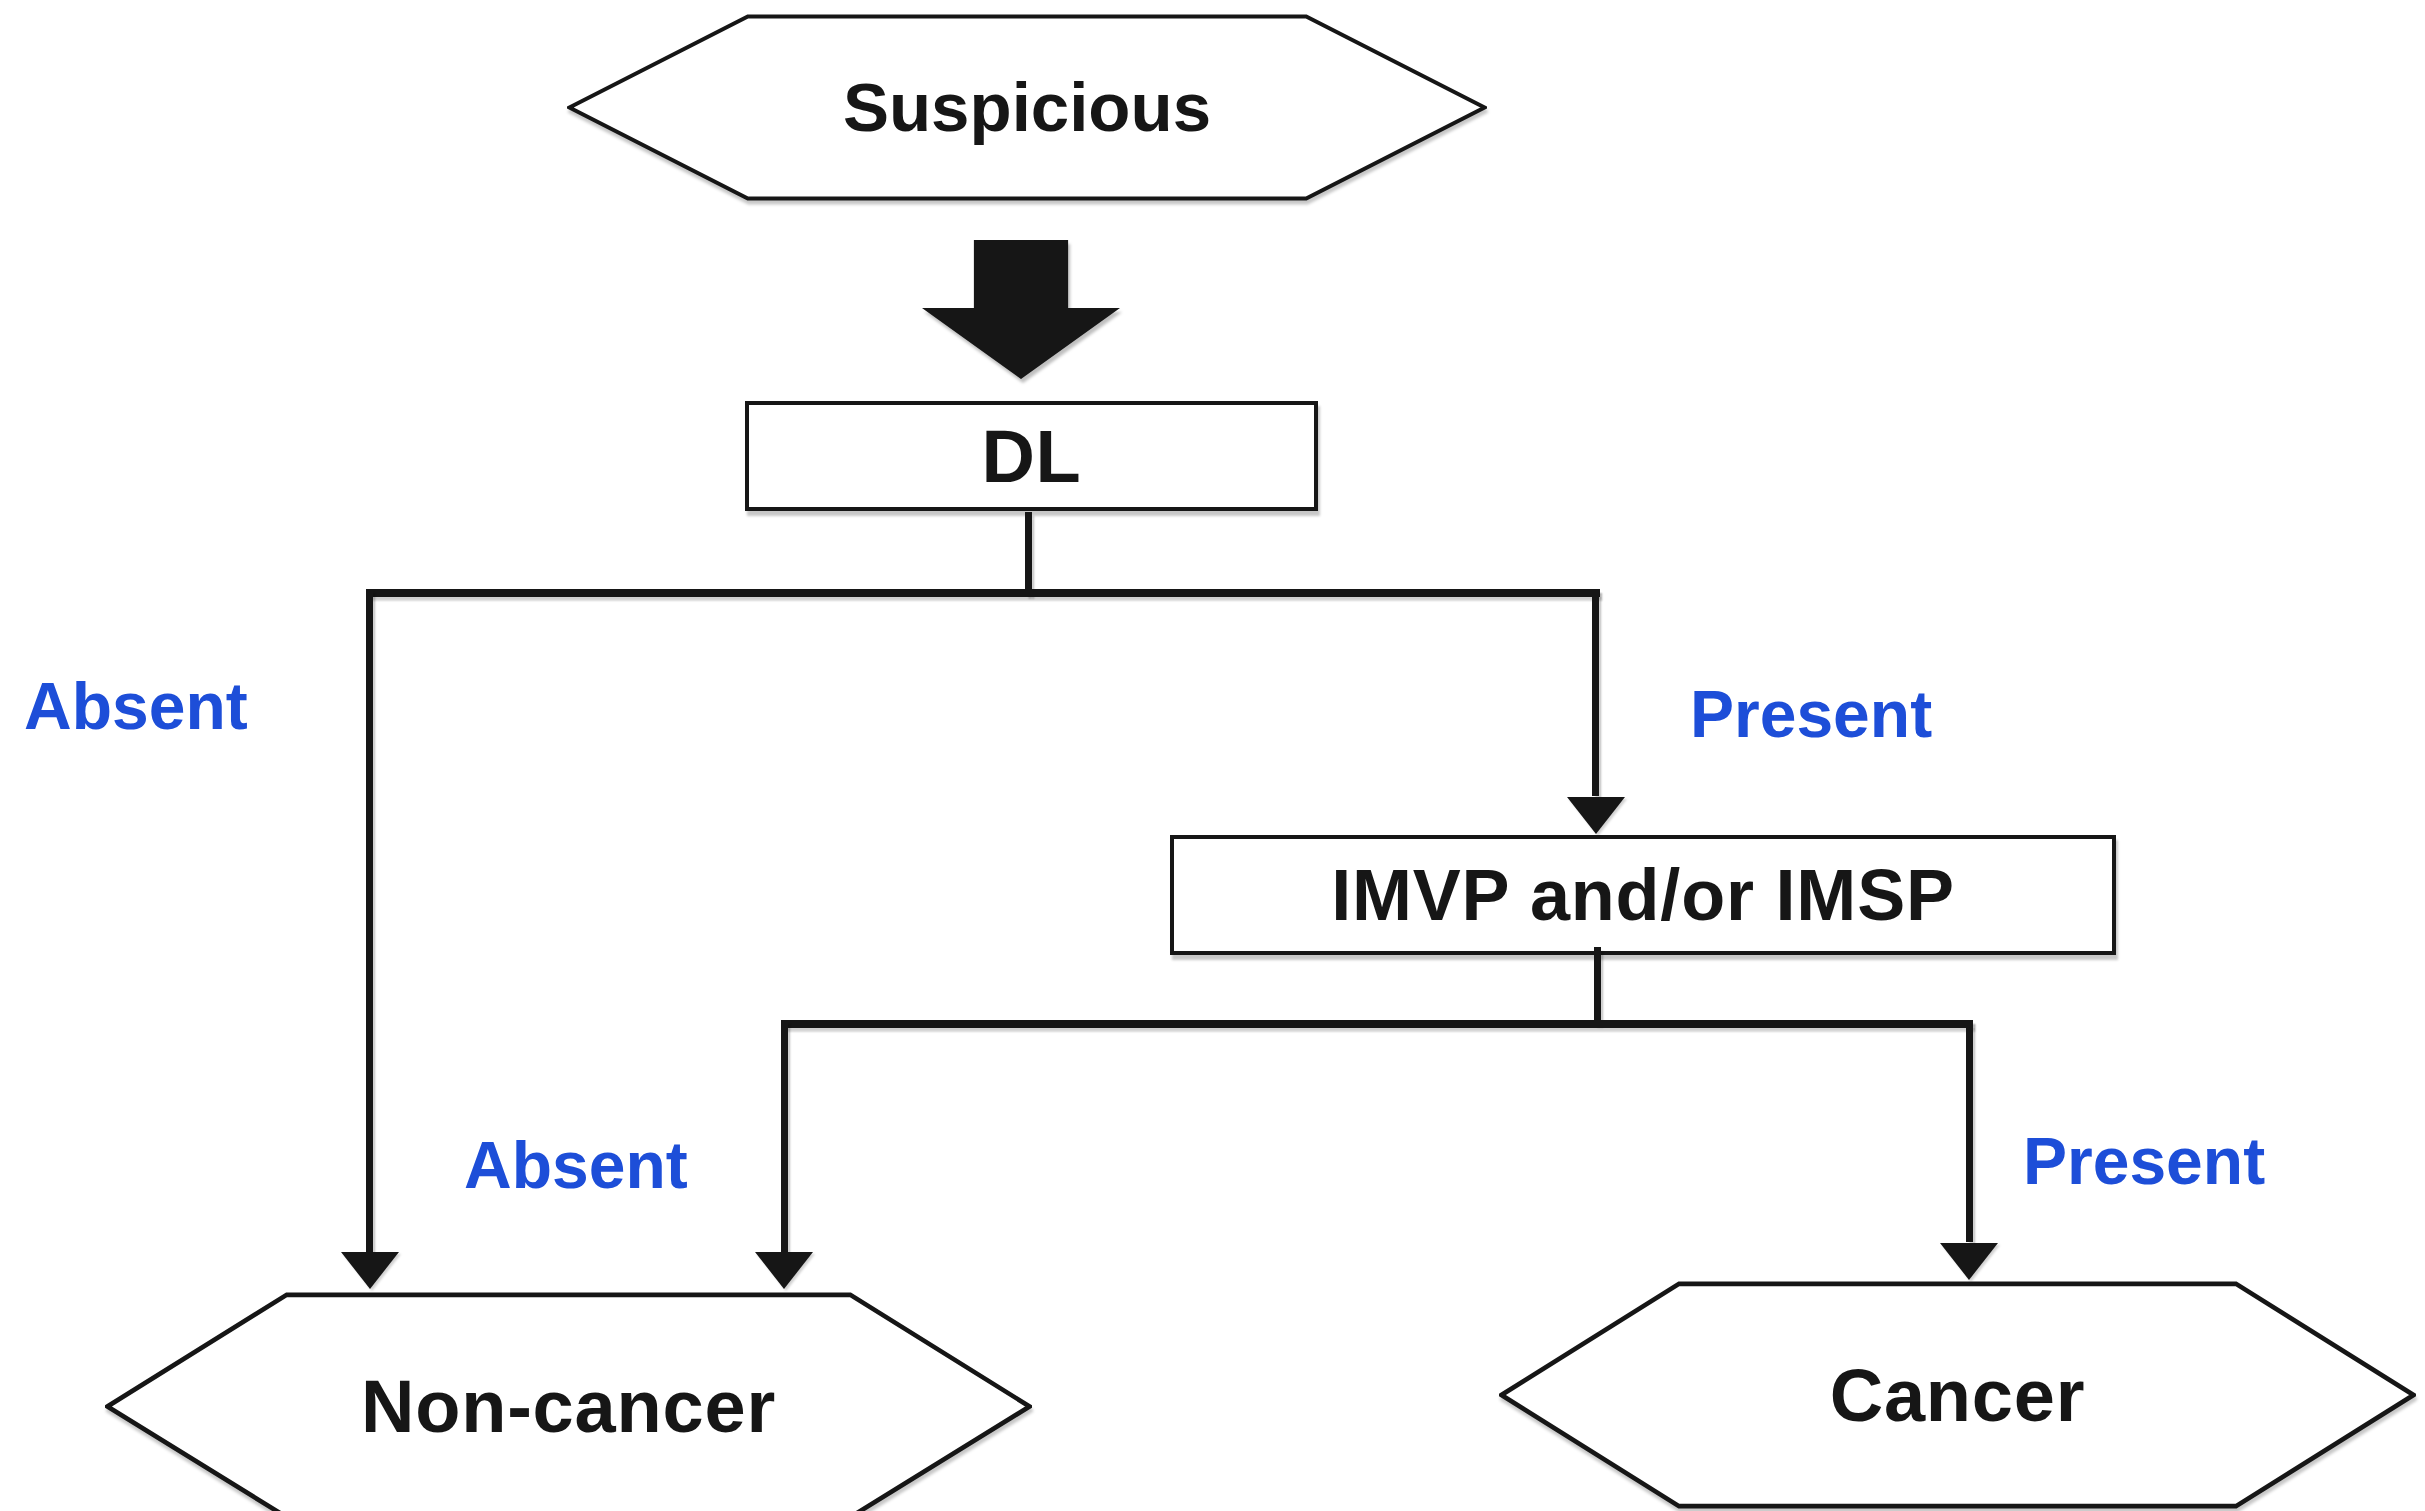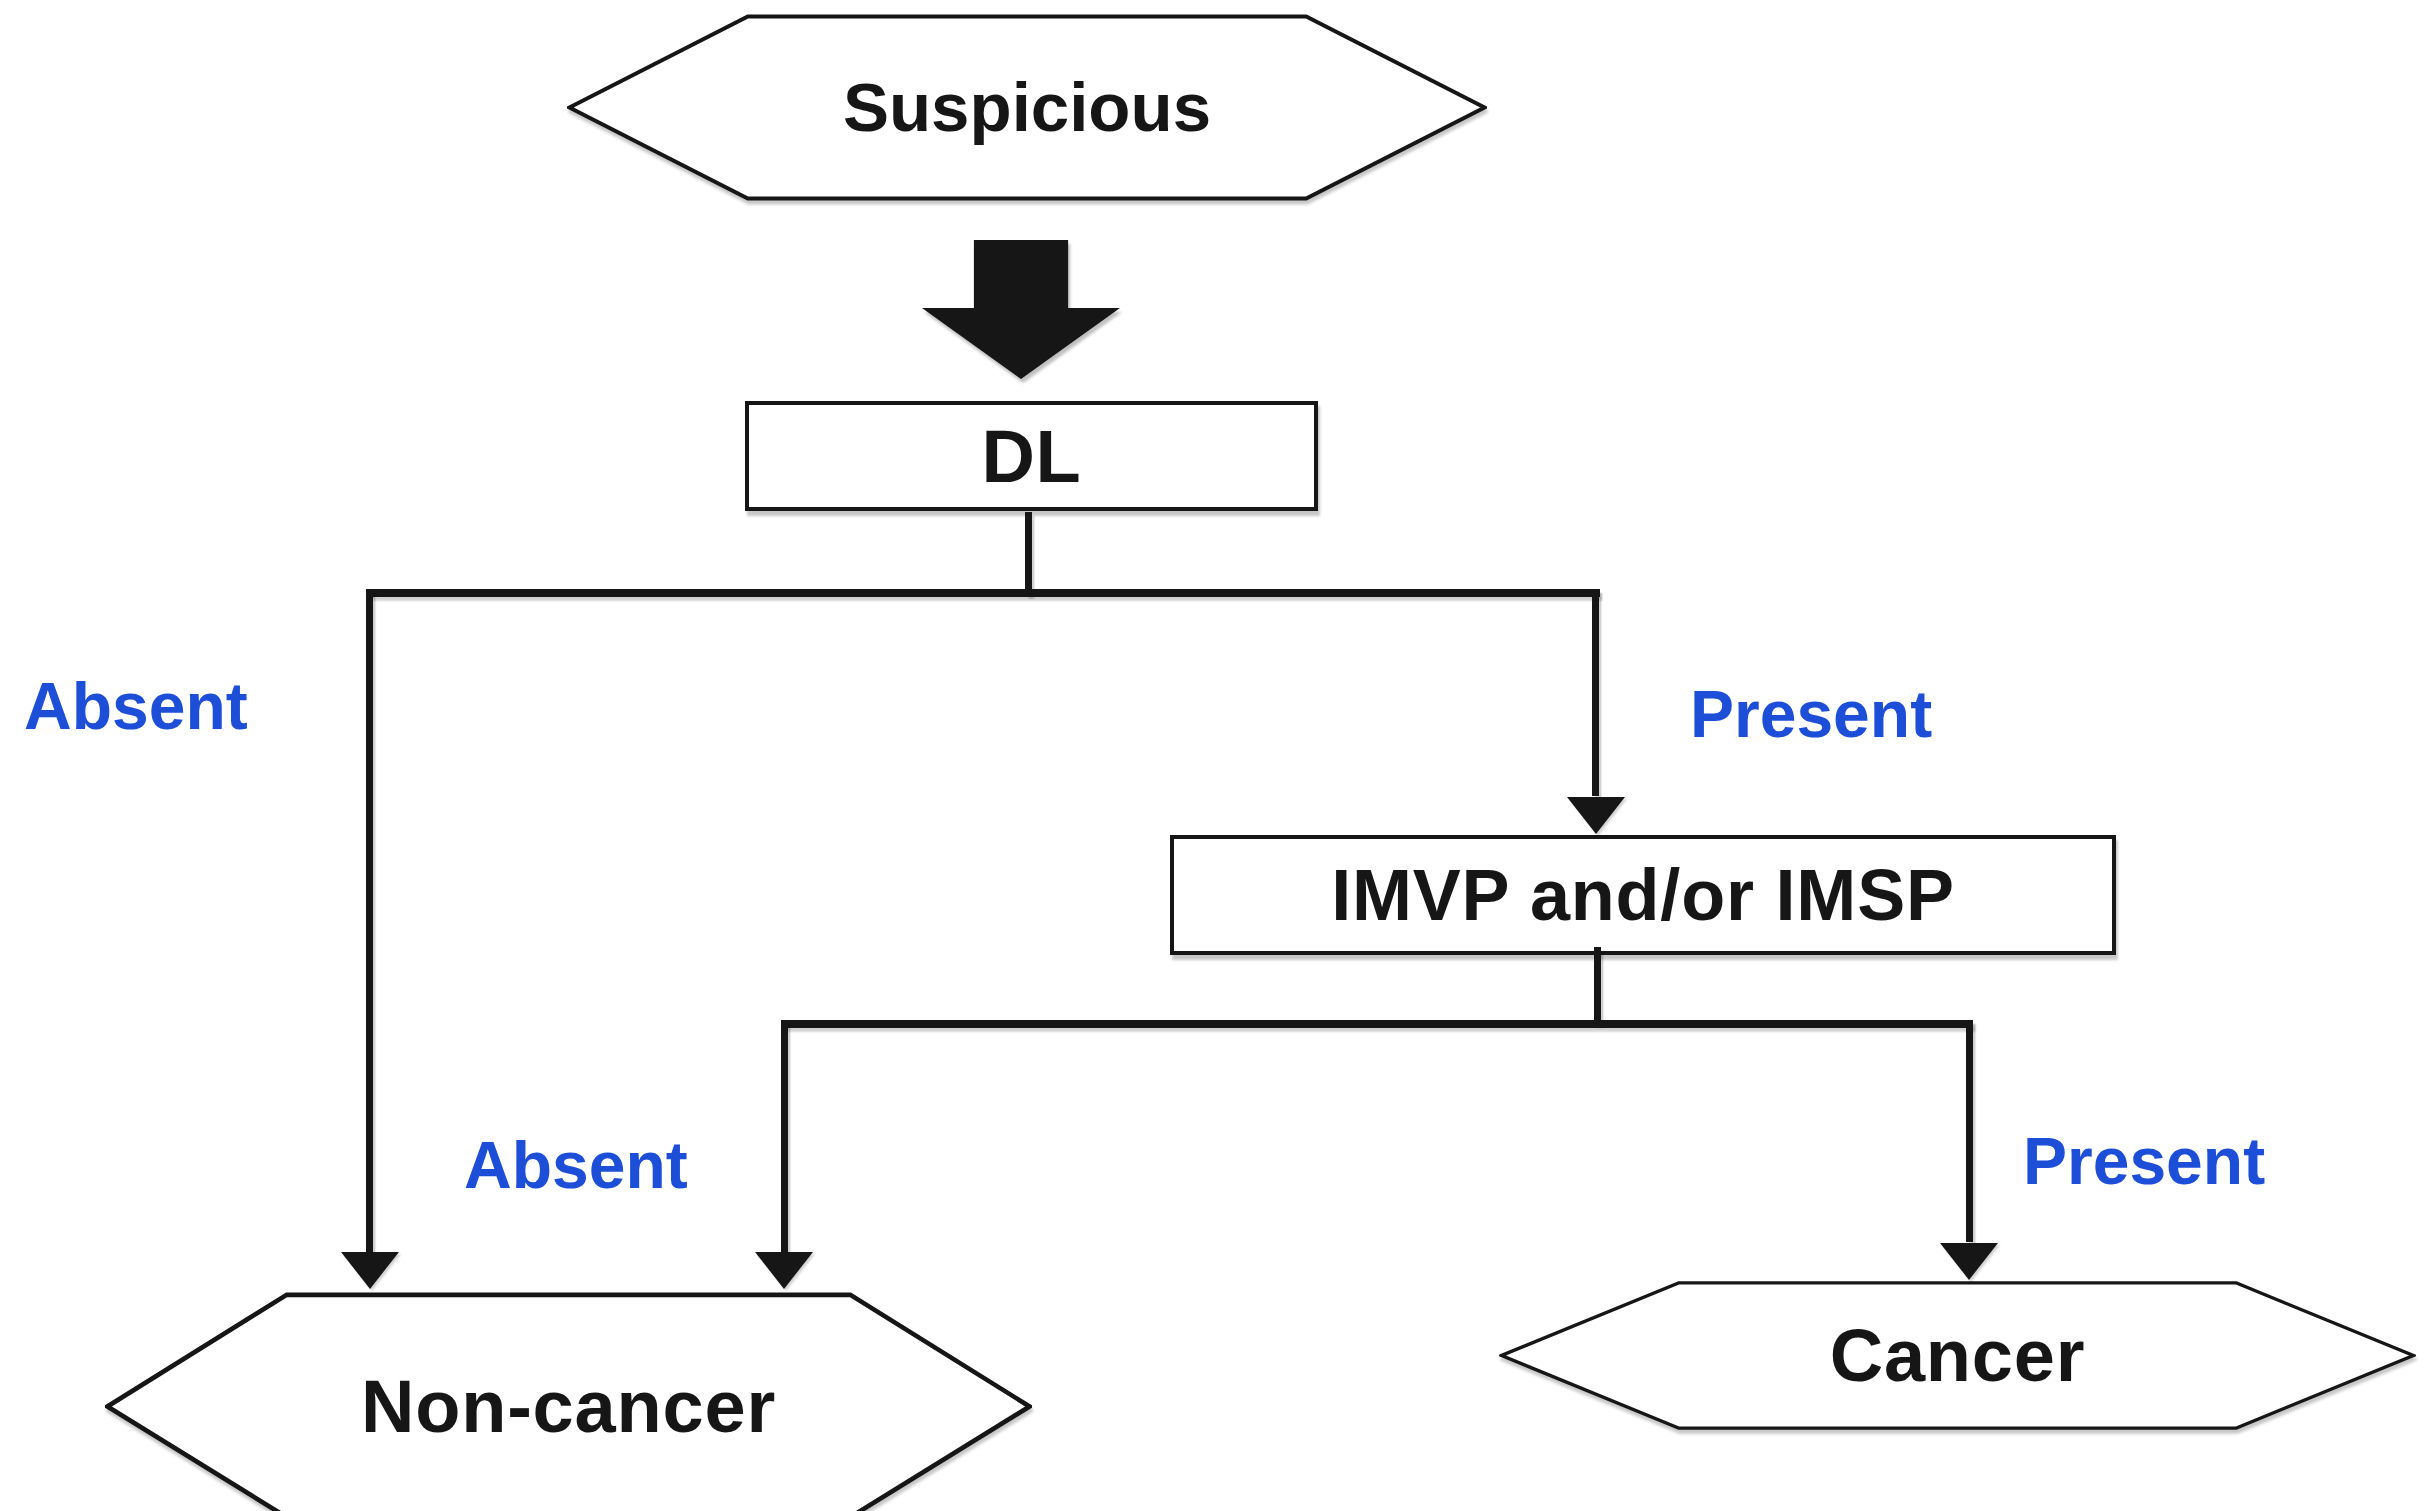--- a/index.html
+++ b/index.html
@@ -105,21 +105,21 @@
 
   <div class="hex-node" style="left:105px; top:1292px; width:927px; height:228px;">
     <svg viewBox="0 0 1159 235" preserveAspectRatio="none">
       <polygon points="3,118 227,3 932,3 1156,118 932,232 227,232" fill="#ffffff" stroke="#161616" stroke-width="5"></polygon>
     </svg>
     <div class="label node-font">
       <span>Non-cancer</span>
     </div>
   </div>
 
-  <div class="hex-node" style="left:1499px; top:1281px; width:917px; height:149px;">
+  <div class="hex-node" style="left:1499px; top:1281px; width:917px; height:228px;">
     <svg viewBox="0 0 1147 234" preserveAspectRatio="none">
       <polygon points="3,117 225,3 922,3 1144,117 922,231 225,231" fill="#ffffff" stroke="#161616" stroke-width="5"></polygon>
     </svg>
     <div class="label node-font">
       <span>Cancer</span>
     </div>
   </div>
 
 </div>
 

